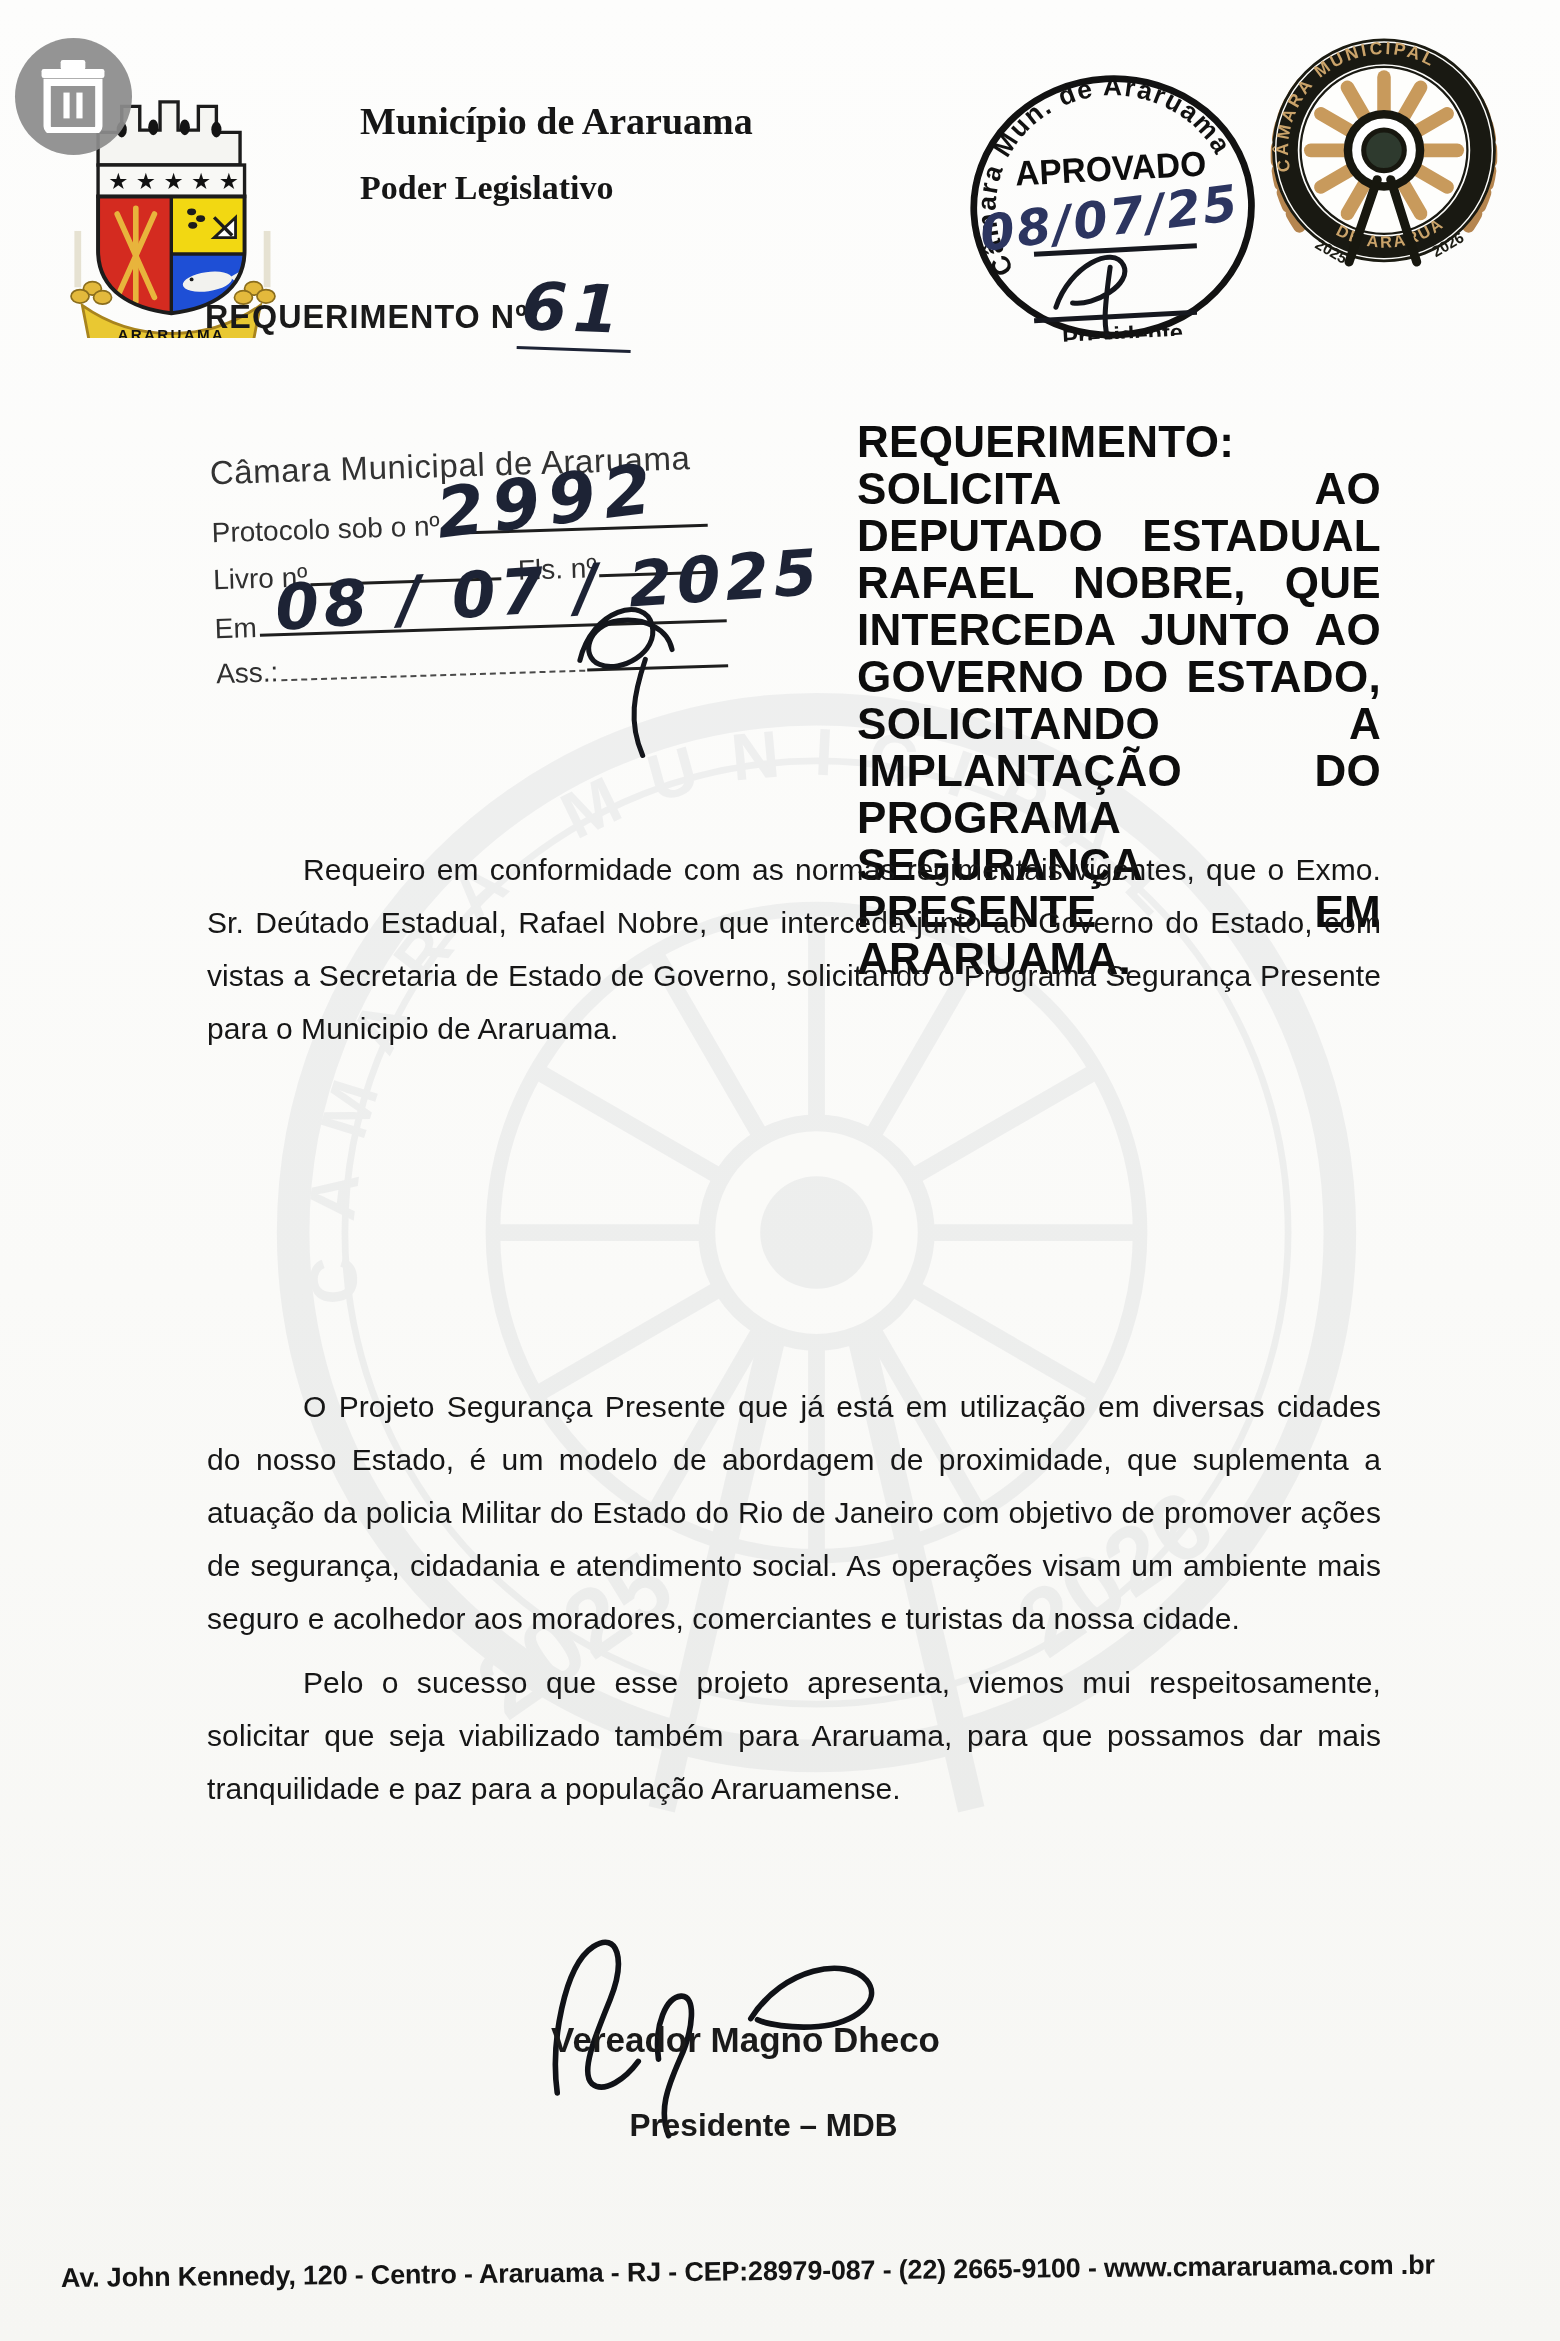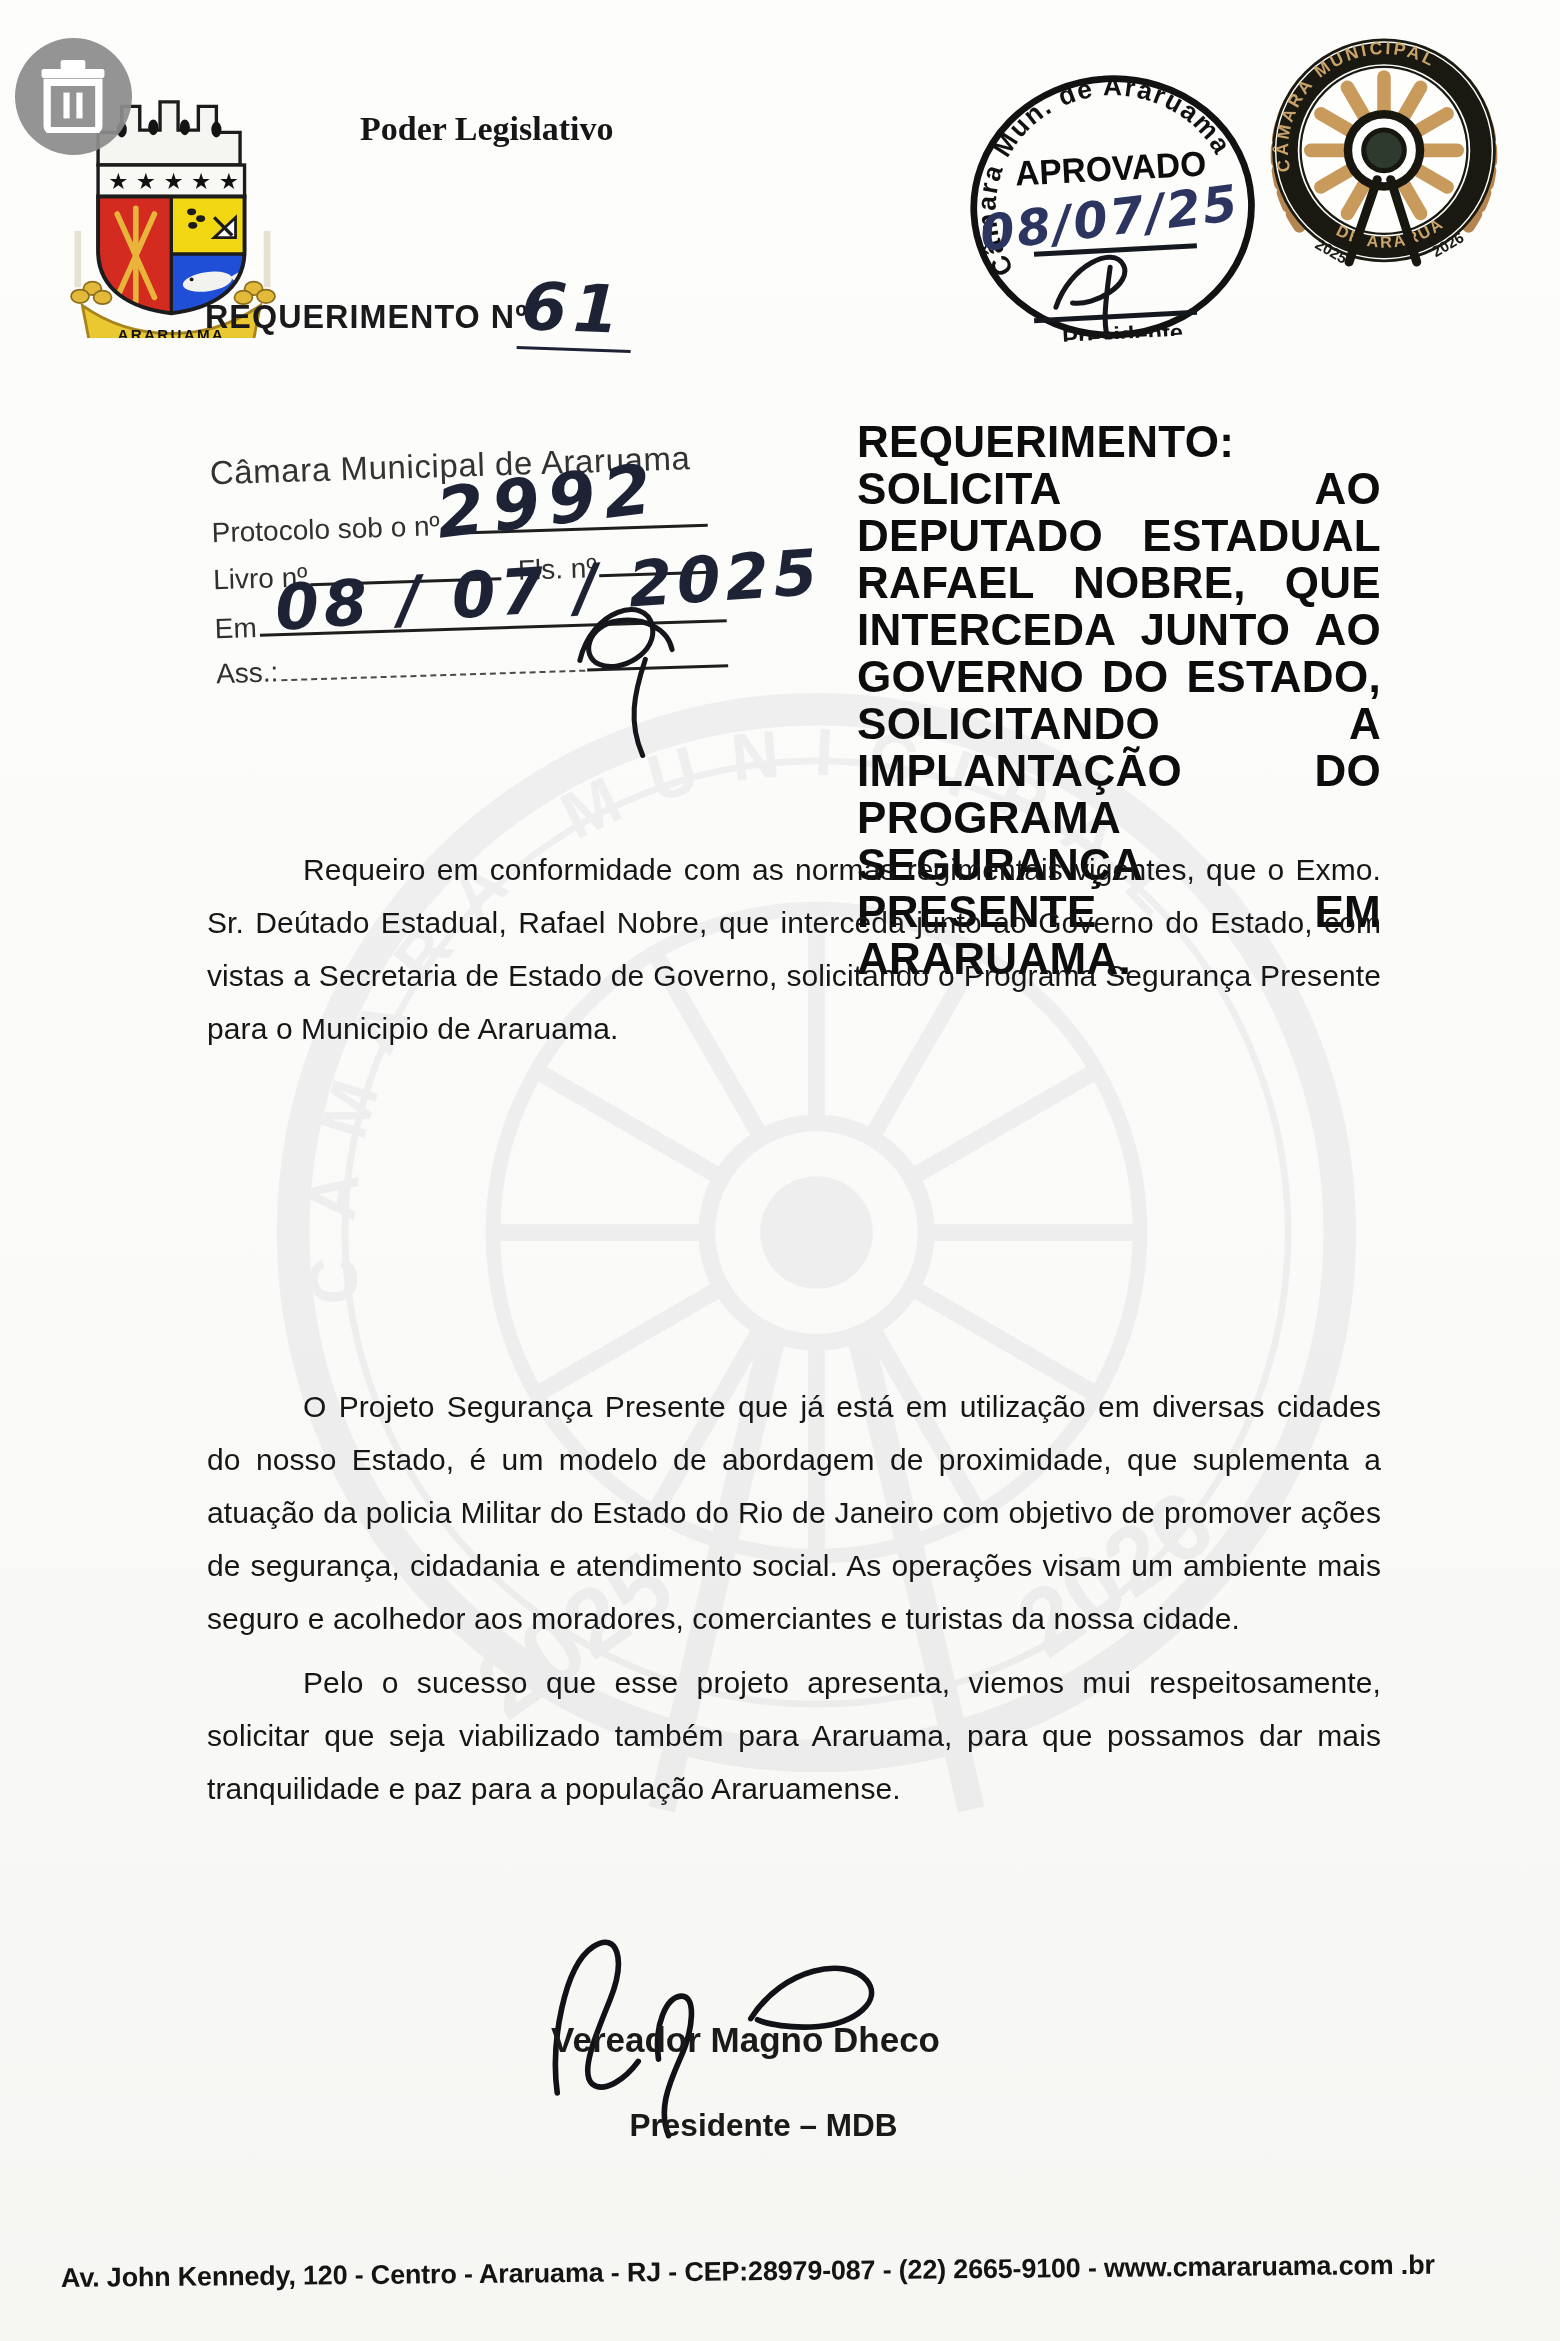--- a/index.html
+++ b/index.html
@@ -161,20 +161,21 @@
     </g>
     <path d="M62,269 H322 V365 C322,436 262,468 192,476 C122,468 62,436 62,365 Z" fill="none" stroke="#1c1c1c" stroke-width="7"></path>
     <line x1="192" y1="269" x2="192" y2="476" stroke="#1c1c1c" stroke-width="6"></line>
     <line x1="192" y1="371" x2="322" y2="371" stroke="#1c1c1c" stroke-width="6"></line>
 
     <path d="M34,462 C90,502 150,512 192,512 C234,512 294,502 350,462 L338,524 C280,550 104,550 46,524 Z" fill="#e9c832" stroke="#a8841d" stroke-width="5"></path>
     <text x="192" y="523" text-anchor="middle" font-size="27" font-weight="700" letter-spacing="4" fill="#111" font-family="Liberation Sans, sans-serif">ARARUAMA</text>
   </svg>
 
   <div class="abs hdr-text">
+    <div class="hdr-muni">Município de Araruama</div>
     <div class="hdr-poder">Poder Legislativo</div>
   </div>
 
   <svg class="abs" style="left:964px;top:41px;transform:rotate(-3deg);" width="296" height="298" viewBox="0 0 525 530">
     <ellipse cx="262" cy="295" rx="247" ry="228" fill="none" stroke="#121212" stroke-width="12"></ellipse>
     <defs>
         <path id="st-arc" d="M 92,412 A 208,200 0 1 1 432,412"></path>
       </defs>
     <text font-size="47" font-weight="700" fill="#111" letter-spacing="3" font-family="Liberation Sans, sans-serif">
       <textPath href="#st-arc" startOffset="2%">Câmara Mun. de Araruama</textPath>

